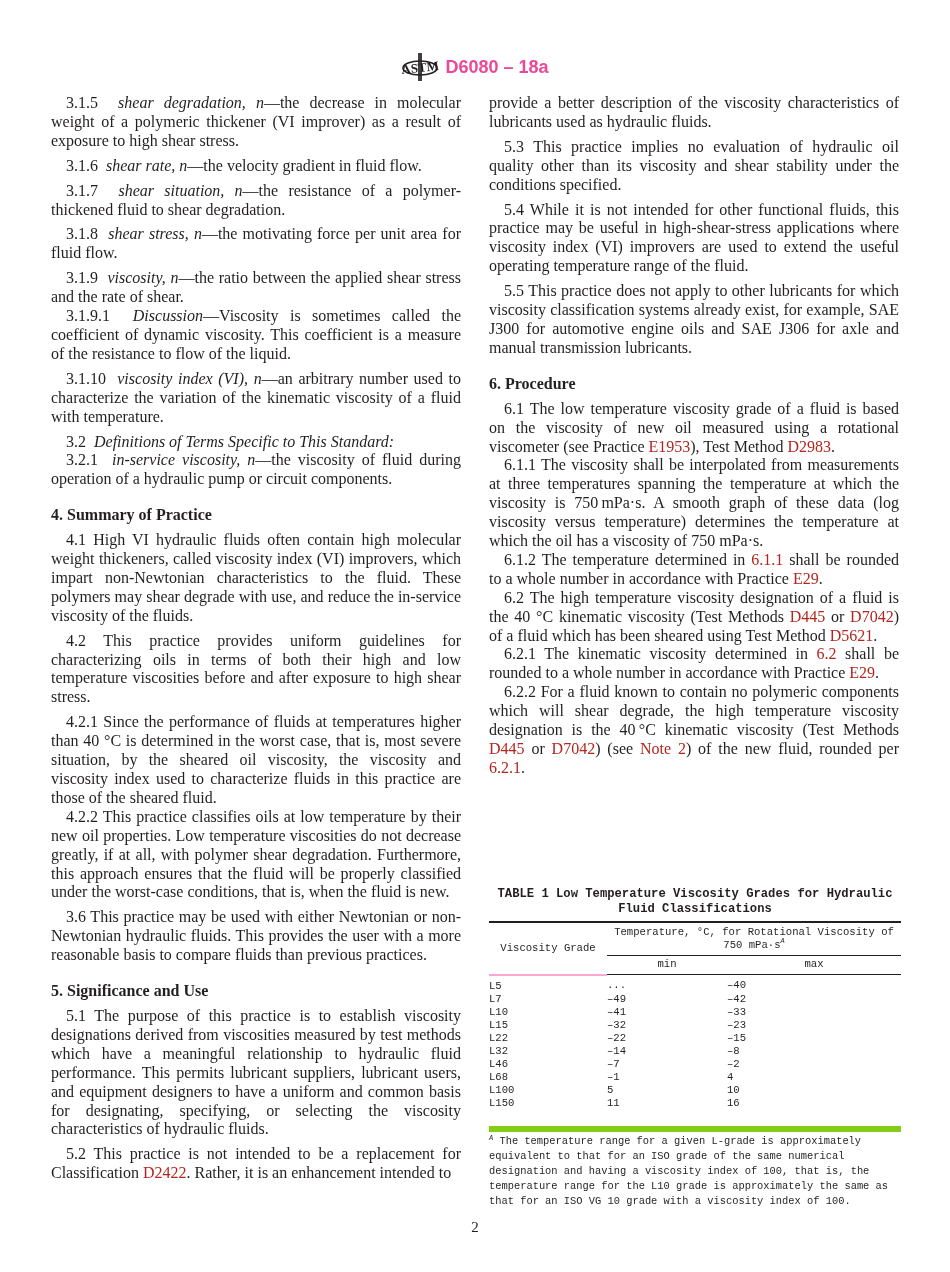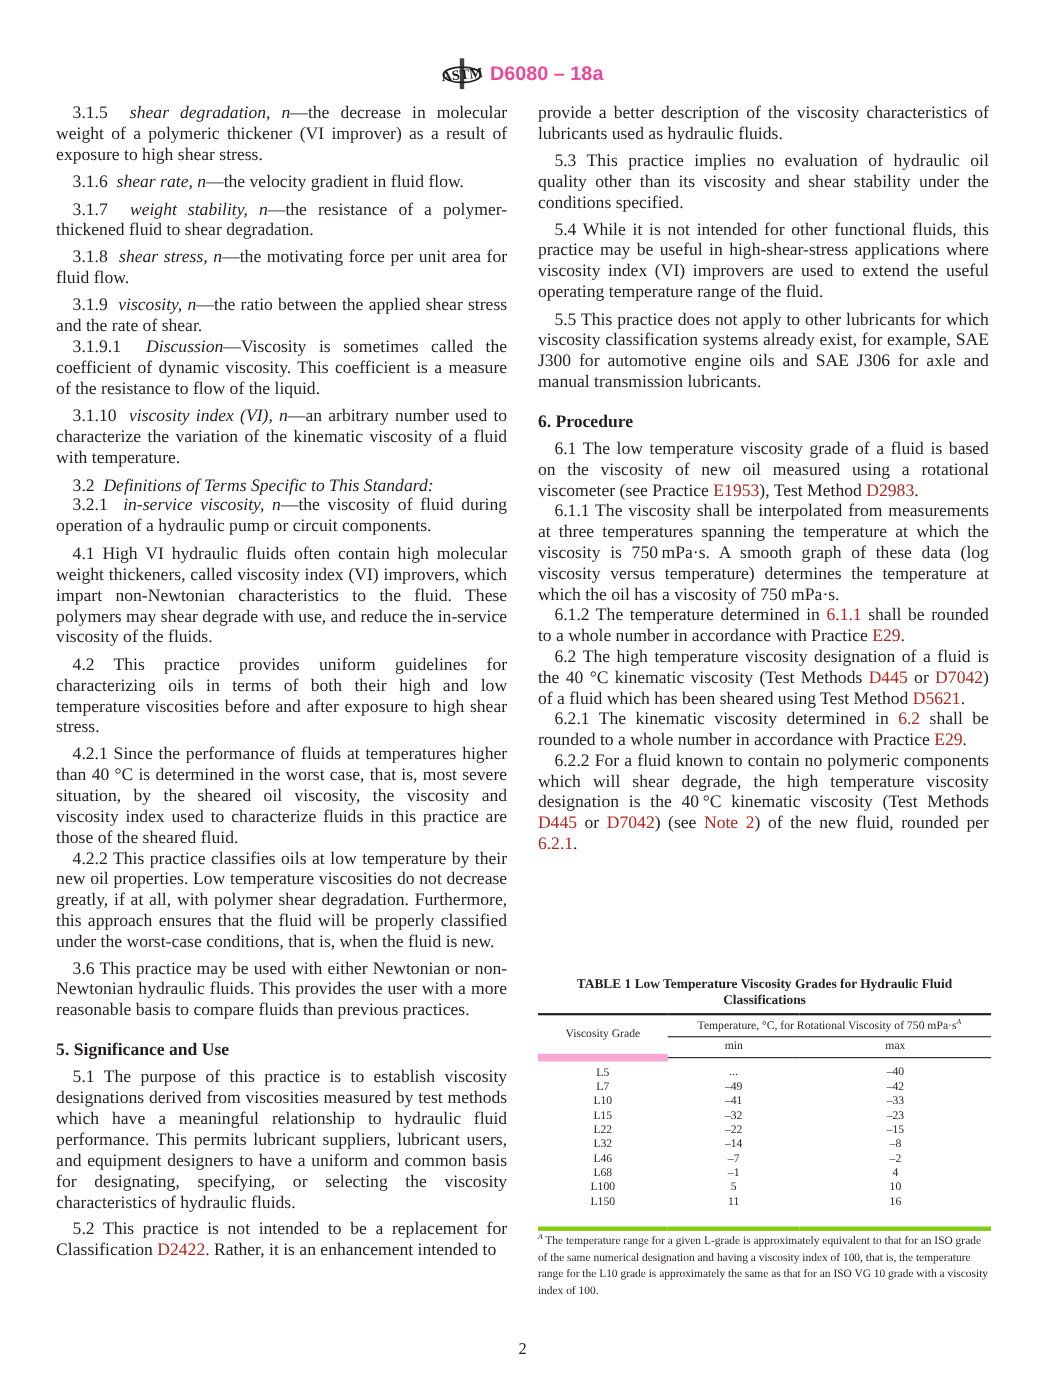--- a/index.html
+++ b/index.html
@@ -10,31 +10,31 @@
   .doc-id { font-family: "Liberation Sans", sans-serif; font-weight: bold; font-size: 18px; color: #ec4899; }
   .col { position: absolute; top: 94px; width: 410px; font-family: Liberation Serif, serif; font-size: 16px; line-height: 18.9px; text-align: justify; }
   .col.left { left: 51px; }
   .col.right { left: 489px; }
   .p { margin: 0 0 6px 0; text-indent: 15px; }
   .p.tight { margin-bottom: 0; }
   .noindent { text-indent: 0; }
   .h { font-weight: bold; margin: 17px 0 6px 0; text-indent: 0; }
   .i { font-style: italic; }
   .lnk { color: #b3261e; cursor: pointer; }
-  .tbl-wrap { position: absolute; left: 489px; top: 887px; width: 412px; font-family: Liberation Serif, serif; }
+  .tbl-wrap { position: absolute; left: 489px; top: 887px; width: 412px; font-family: Liberation Mono, monospace; }
   .tbl-title { font-weight: bold; font-size: 12.2px; text-align: center; line-height: 15px; margin-bottom: 4px; }
   table { width: 100%; border-collapse: collapse; font-size: 10.6px; }
   .top-rule { border-top: 2px solid #231f20; }
   th { font-weight: normal; padding: 0; }
-  .th-grade { width: 118px; vertical-align: middle; border-bottom: 7px solid #f9a8d4; }
+  .th-grade { width: 118px; vertical-align: middle; border-bottom: 2px solid #f9a8d4; }
   .th-temp { text-align: center; line-height: 13px; padding: 3px 0 3px 0; border-bottom: 1px solid #231f20; }
   .th-sub { text-align: center; line-height: 13px; padding: 2px 0 3px 0; border-bottom: 1px solid #231f20; }
-  td { text-align: center; line-height: 13px; padding: 0; }
+  td { text-align: left; line-height: 13px; padding: 0; }
   tbody tr:first-child td { padding-top: 4px; }
-  tbody tr:last-child td { padding-bottom: 16px; border-bottom: 4px solid #84cc16; }
+  tbody tr:last-child td { padding-bottom: 16px; border-bottom: 6px solid #84cc16; }
   .col-min { width: 120px; }
   .foot { font-size: 10.4px; line-height: 15px; margin-top: 2px; text-align: left; }
   sup { font-style: italic; font-size: 7px; vertical-align: super; line-height: 0; }
   .pageno { position: absolute; top: 1219px; left: 0; width: 950px; text-align: center; font-family: "Liberation Serif", serif; font-size: 15px; }
 </style>
 </head>
 <body>
 
 <div class="header">
   <div class="header-inner">
@@ -43,28 +43,29 @@
       <text x="19" y="20" text-anchor="middle" font-family="Liberation Serif, serif" font-weight="bold" font-size="13" fill="#231f20" transform="rotate(-6 19 15)">ASTM</text>
       <rect x="17" y="1" width="4" height="28" fill="#231f20" opacity="0.85"></rect>
     </svg>
     <span class="doc-id">D6080 – 18a</span>
   </div>
 </div>
 
 <div class="col left">
   <p class="p"><span>3.1.5</span>&nbsp; <span class="i">shear degradation, n</span><span>—the decrease in molecular weight of a polymeric thickener (VI improver) as a result of exposure to high shear stress.</span></p>
   <p class="p"><span>3.1.6</span>&nbsp; <span class="i">shear rate, n</span><span>—the velocity gradient in fluid flow.</span></p>
-  <p class="p"><span>3.1.7</span>&nbsp; <span class="i">weight stability, n</span><span>—the resistance of a polymer-thickened fluid to shear degradation.</span></p>
+  <p class="p"><span>3.1.7</span>&nbsp; <span class="i">shear situation, n</span><span>—the resistance of a polymer-thickened fluid to shear degradation.</span></p>
   <p class="p"><span>3.1.8</span>&nbsp; <span class="i">shear stress, n</span><span>—the motivating force per unit area for fluid flow.</span></p>
   <p class="p tight"><span>3.1.9</span>&nbsp; <span class="i">viscosity, n</span><span>—the ratio between the applied shear stress and the rate of shear.</span></p>
   <p class="p"><span>3.1.9.1</span>&nbsp; <span class="i">Discussion</span><span>—Viscosity is sometimes called the coefficient of dynamic viscosity. This coefficient is a measure of the resistance to flow of the liquid.</span></p>
   <p class="p"><span>3.1.10</span>&nbsp; <span class="i">viscosity index (VI), n</span><span>—an arbitrary number used to characterize the variation of the kinematic viscosity of a fluid with temperature.</span></p>
   <p class="p tight"><span>3.2</span>&nbsp; <span class="i">Definitions of Terms Specific to This Standard:</span></p>
   <p class="p"><span>3.2.1</span>&nbsp; <span class="i">in-service viscosity, n</span><span>—the viscosity of fluid during operation of a hydraulic pump or circuit components.</span></p>
 
+  <p class="h">4.  Summary of Practice</p>
   <p class="p">4.1  High VI hydraulic fluids often contain high molecular weight thickeners, called viscosity index (VI) improvers, which impart non-Newtonian characteristics to the fluid. These polymers may shear degrade with use, and reduce the in-service viscosity of the fluids.</p>
   <p class="p">4.2  This practice provides uniform guidelines for characterizing oils in terms of both their high and low temperature viscosities before and after exposure to high shear stress.</p>
   <p class="p tight">4.2.1  Since the performance of fluids at temperatures higher than 40 °C is determined in the worst case, that is, most severe situation, by the sheared oil viscosity, the viscosity and viscosity index used to characterize fluids in this practice are those of the sheared fluid.</p>
   <p class="p">4.2.2  This practice classifies oils at low temperature by their new oil properties. Low temperature viscosities do not decrease greatly, if at all, with polymer shear degradation. Furthermore, this approach ensures that the fluid will be properly classified under the worst-case conditions, that is, when the fluid is new.</p>
   <p class="p">3.6 This practice may be used with either Newtonian or non-Newtonian hydraulic fluids. This provides the user with a more reasonable basis to compare fluids than previous practices.</p>
 
   <p class="h">5.  Significance and Use</p>
   <p class="p">5.1 The purpose of this practice is to establish viscosity designations derived from viscosities measured by test methods which have a meaningful relationship to hydraulic fluid performance. This permits lubricant suppliers, lubricant users, and equipment designers to have a uniform and common basis for designating, specifying, or selecting the viscosity characteristics of hydraulic fluids.</p>
   <p class="p"><span>5.2 This practice is not intended to be a replacement for Classification </span><span class="lnk">D2422</span><span>. Rather, it is an enhancement intended to</span></p>
 </div>

